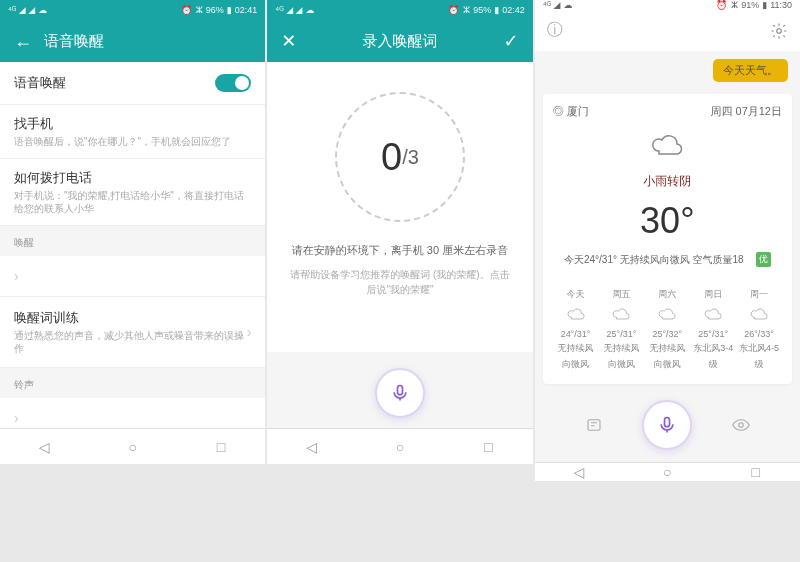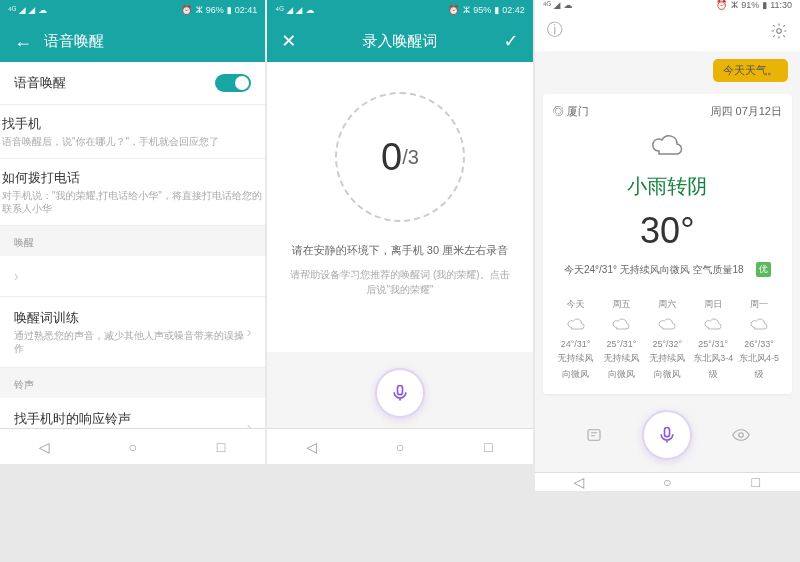--- a/index.html
+++ b/index.html
@@ -6,21 +6,21 @@
 body{background:#e8e8e8;display:flex;gap:2px;width:800px;height:562px;overflow:hidden}
 .phone{width:266px;height:464px;background:#f5f5f5;position:relative;display:flex;flex-direction:column}
 .status-bar{height:20px;background:#fff;display:flex;justify-content:space-between;align-items:center;padding:0 8px;font-size:9px;color:#666}
 .status-left{display:flex;gap:3px;align-items:center}
 .status-right{display:flex;gap:3px;align-items:center}
 .header1{background:#1aa5a5;height:42px;display:flex;align-items:center;padding:0 14px;color:#fff;font-size:15px}
 .header1 .back{margin-right:12px;font-size:18px}
 .header2{background:#1aa5a5;height:42px;display:flex;align-items:center;justify-content:space-between;padding:0 14px;color:#fff;font-size:15px}
 .content{flex:1;overflow-y:auto;background:#f5f5f5}
 .row{background:#fff;padding:12px 14px;border-bottom:1px solid #eee;display:flex;justify-content:space-between;align-items:center}
-.row-col{background:#fff;padding:10px 2px;border-bottom:1px solid #eee}
+.row-col{background:#fff;padding:10px 14px;border-bottom:1px solid #eee}
 .row-title{font-size:13px;color:#333}
 .row-sub{font-size:10px;color:#aaa;margin-top:2px;line-height:1.3}
 .sec-head{padding:10px 14px 6px;font-size:10px;color:#999;background:#f5f5f5}
 .toggle{width:36px;height:18px;background:#1aa5a5;border-radius:10px;position:relative}
 .toggle::after{content:"";position:absolute;right:2px;top:2px;width:14px;height:14px;background:#fff;border-radius:50%}
 .chev{color:#ccc;font-size:14px}
 .nav-bar{height:36px;background:#fff;border-top:1px solid #ddd;display:flex;justify-content:space-around;align-items:center}
 .nav-btn{width:18px;height:18px;display:flex;align-items:center;justify-content:center;color:#999;font-size:14px}
 .circle-wrap{display:flex;justify-content:center;padding:30px 0 20px}
 .circle{width:130px;height:130px;border-radius:50%;border:2px dashed #ccc;display:flex;align-items:center;justify-content:center;position:relative}
@@ -32,21 +32,21 @@
 .mic{width:50px;height:50px;border-radius:50%;background:#fff;border:2px solid #e0d5f0;display:flex;align-items:center;justify-content:center;box-shadow:0 2px 8px rgba(140,100,220,.2)}
 .mic svg{width:20px;height:20px}
 .p3-top{background:#fff;padding:10px 12px;display:flex;justify-content:space-between;align-items:center}
 .p3-gear{width:18px;height:18px}
 .p3-chip{display:flex;justify-content:flex-end;padding:8px 12px;background:#f5f5f5}
 .chip{background:#eab308;padding:4px 10px;border-radius:5px;font-size:11px;color:#555}
 .p3-card{background:#fff;margin:4px 8px;border-radius:4px;padding:10px;box-shadow:0 1px 3px rgba(0,0,0,.05)}
 .p3-loc{display:flex;justify-content:space-between;font-size:11px;color:#666;margin-bottom:8px}
 .p3-weather{text-align:center}
 .cloud{width:36px;height:24px;margin:6px auto}
-.p3-desc{font-size:20px;color:#15803d;margin:6px 0}
+.p3-desc{font-size:12px;color:#7f1d1d;margin:6px 0}
 .p3-temp{font-size:36px;font-weight:400;color:#333;margin:10px 0}
 .p3-detail{font-size:10px;color:#666;margin:8px 0;display:flex;align-items:center;justify-content:center;gap:12px}
 .badge{background:#5cb85c;color:#fff;padding:1px 3px;border-radius:2px;font-size:9px}
 .forecast{display:flex;justify-content:flex-end;margin-top:10px;padding-top:8px}
 .fc-col{text-align:center;flex:1;font-size:9px;color:#888}
 .fc-col>div{margin:3px 0}
 .fc-cloud{width:20px;height:14px;margin:3px auto}
 .p3-bottom{display:flex;justify-content:space-around;align-items:center;padding:12px 30px;background:#f5f5f5}
 .p3-ico{width:18px;height:18px;color:#aaa}
 .status-teal{background:#1aa5a5;color:#fff}
@@ -92,24 +92,20 @@
   </div>
   <div class="row">
    <div style="flex:1">
           <div class="row-title">唤醒词训练</div>
           <div class="row-sub">通过熟悉您的声音，减少其他人声或噪音带来的误操作</div>
         </div>
    <span class="chev">›</span>
   </div>
   <div class="sec-head">铃声</div>
   <div class="row">
-   <div>
-          <div class="row-title">找手机时的响应铃声</div>
-          <div class="row-sub">活泼</div>
-        </div>
    <span class="chev">›</span>
   </div>
   <div class="row">
    <span class="row-title">如何提升语音唤醒的效果</span>
    <span class="chev">›</span>
   </div>
 
  </div>
  <div class="nav-bar">
   <span class="nav-btn">◁</span>

